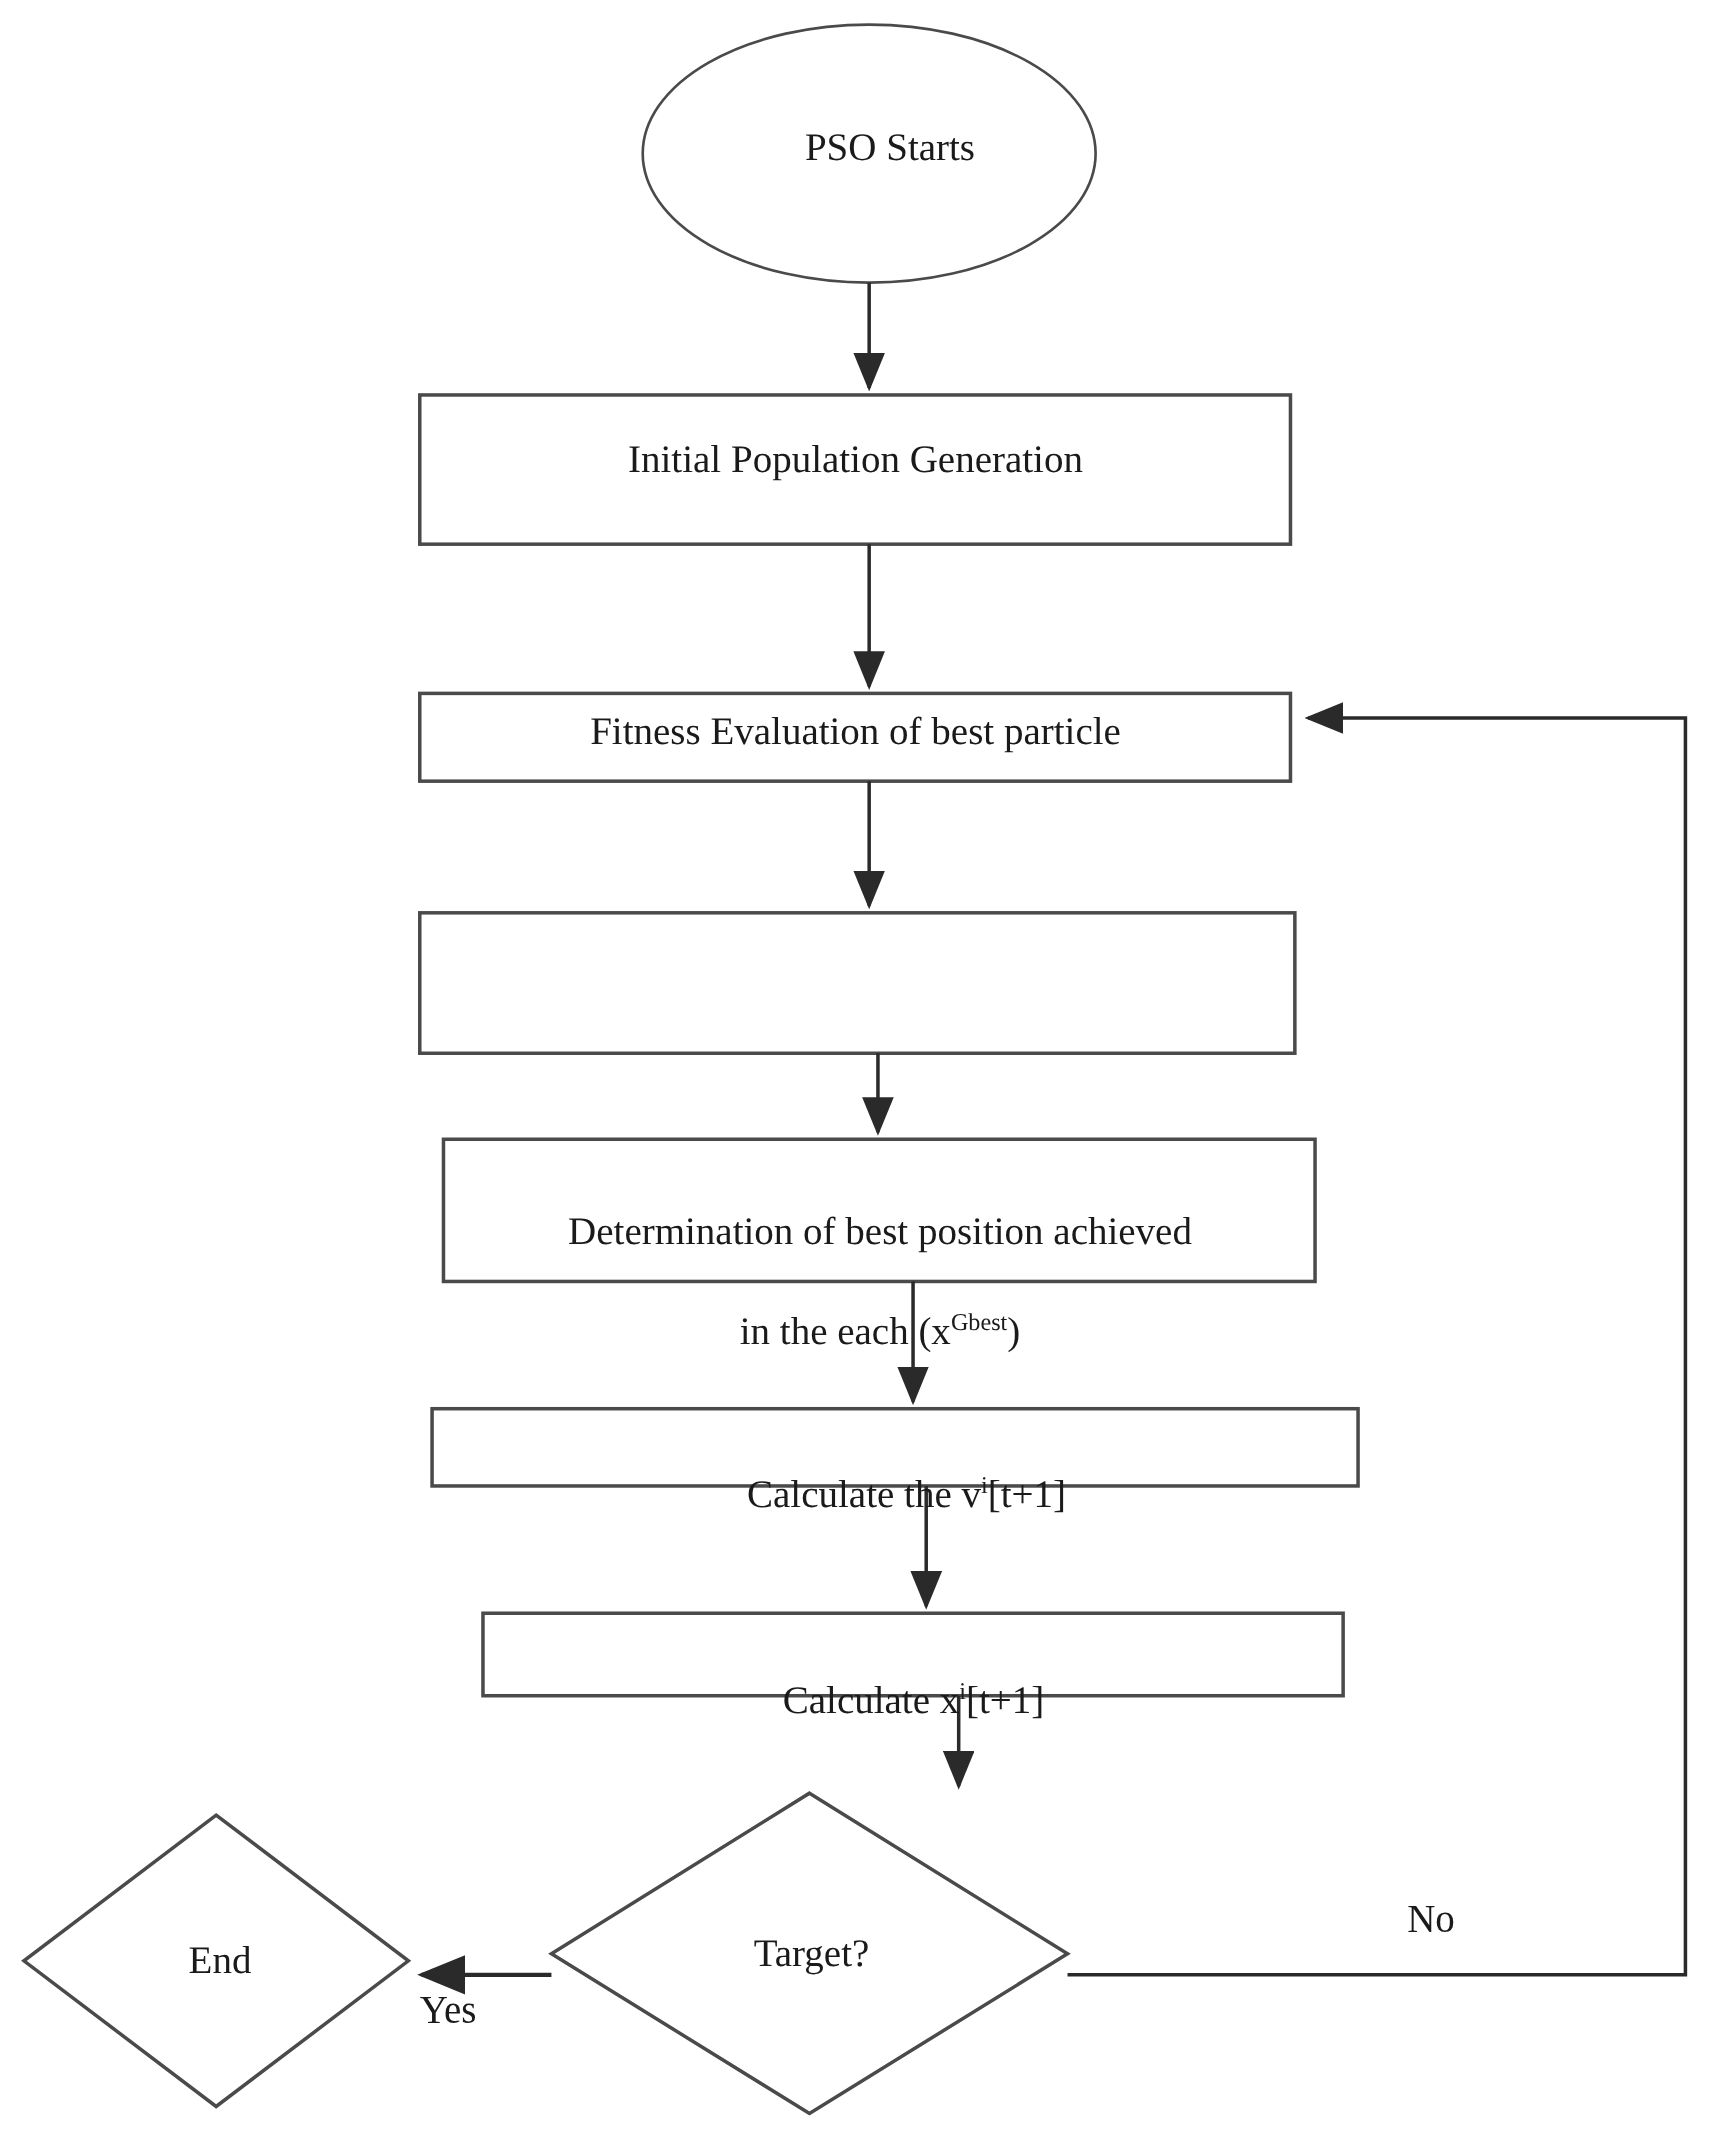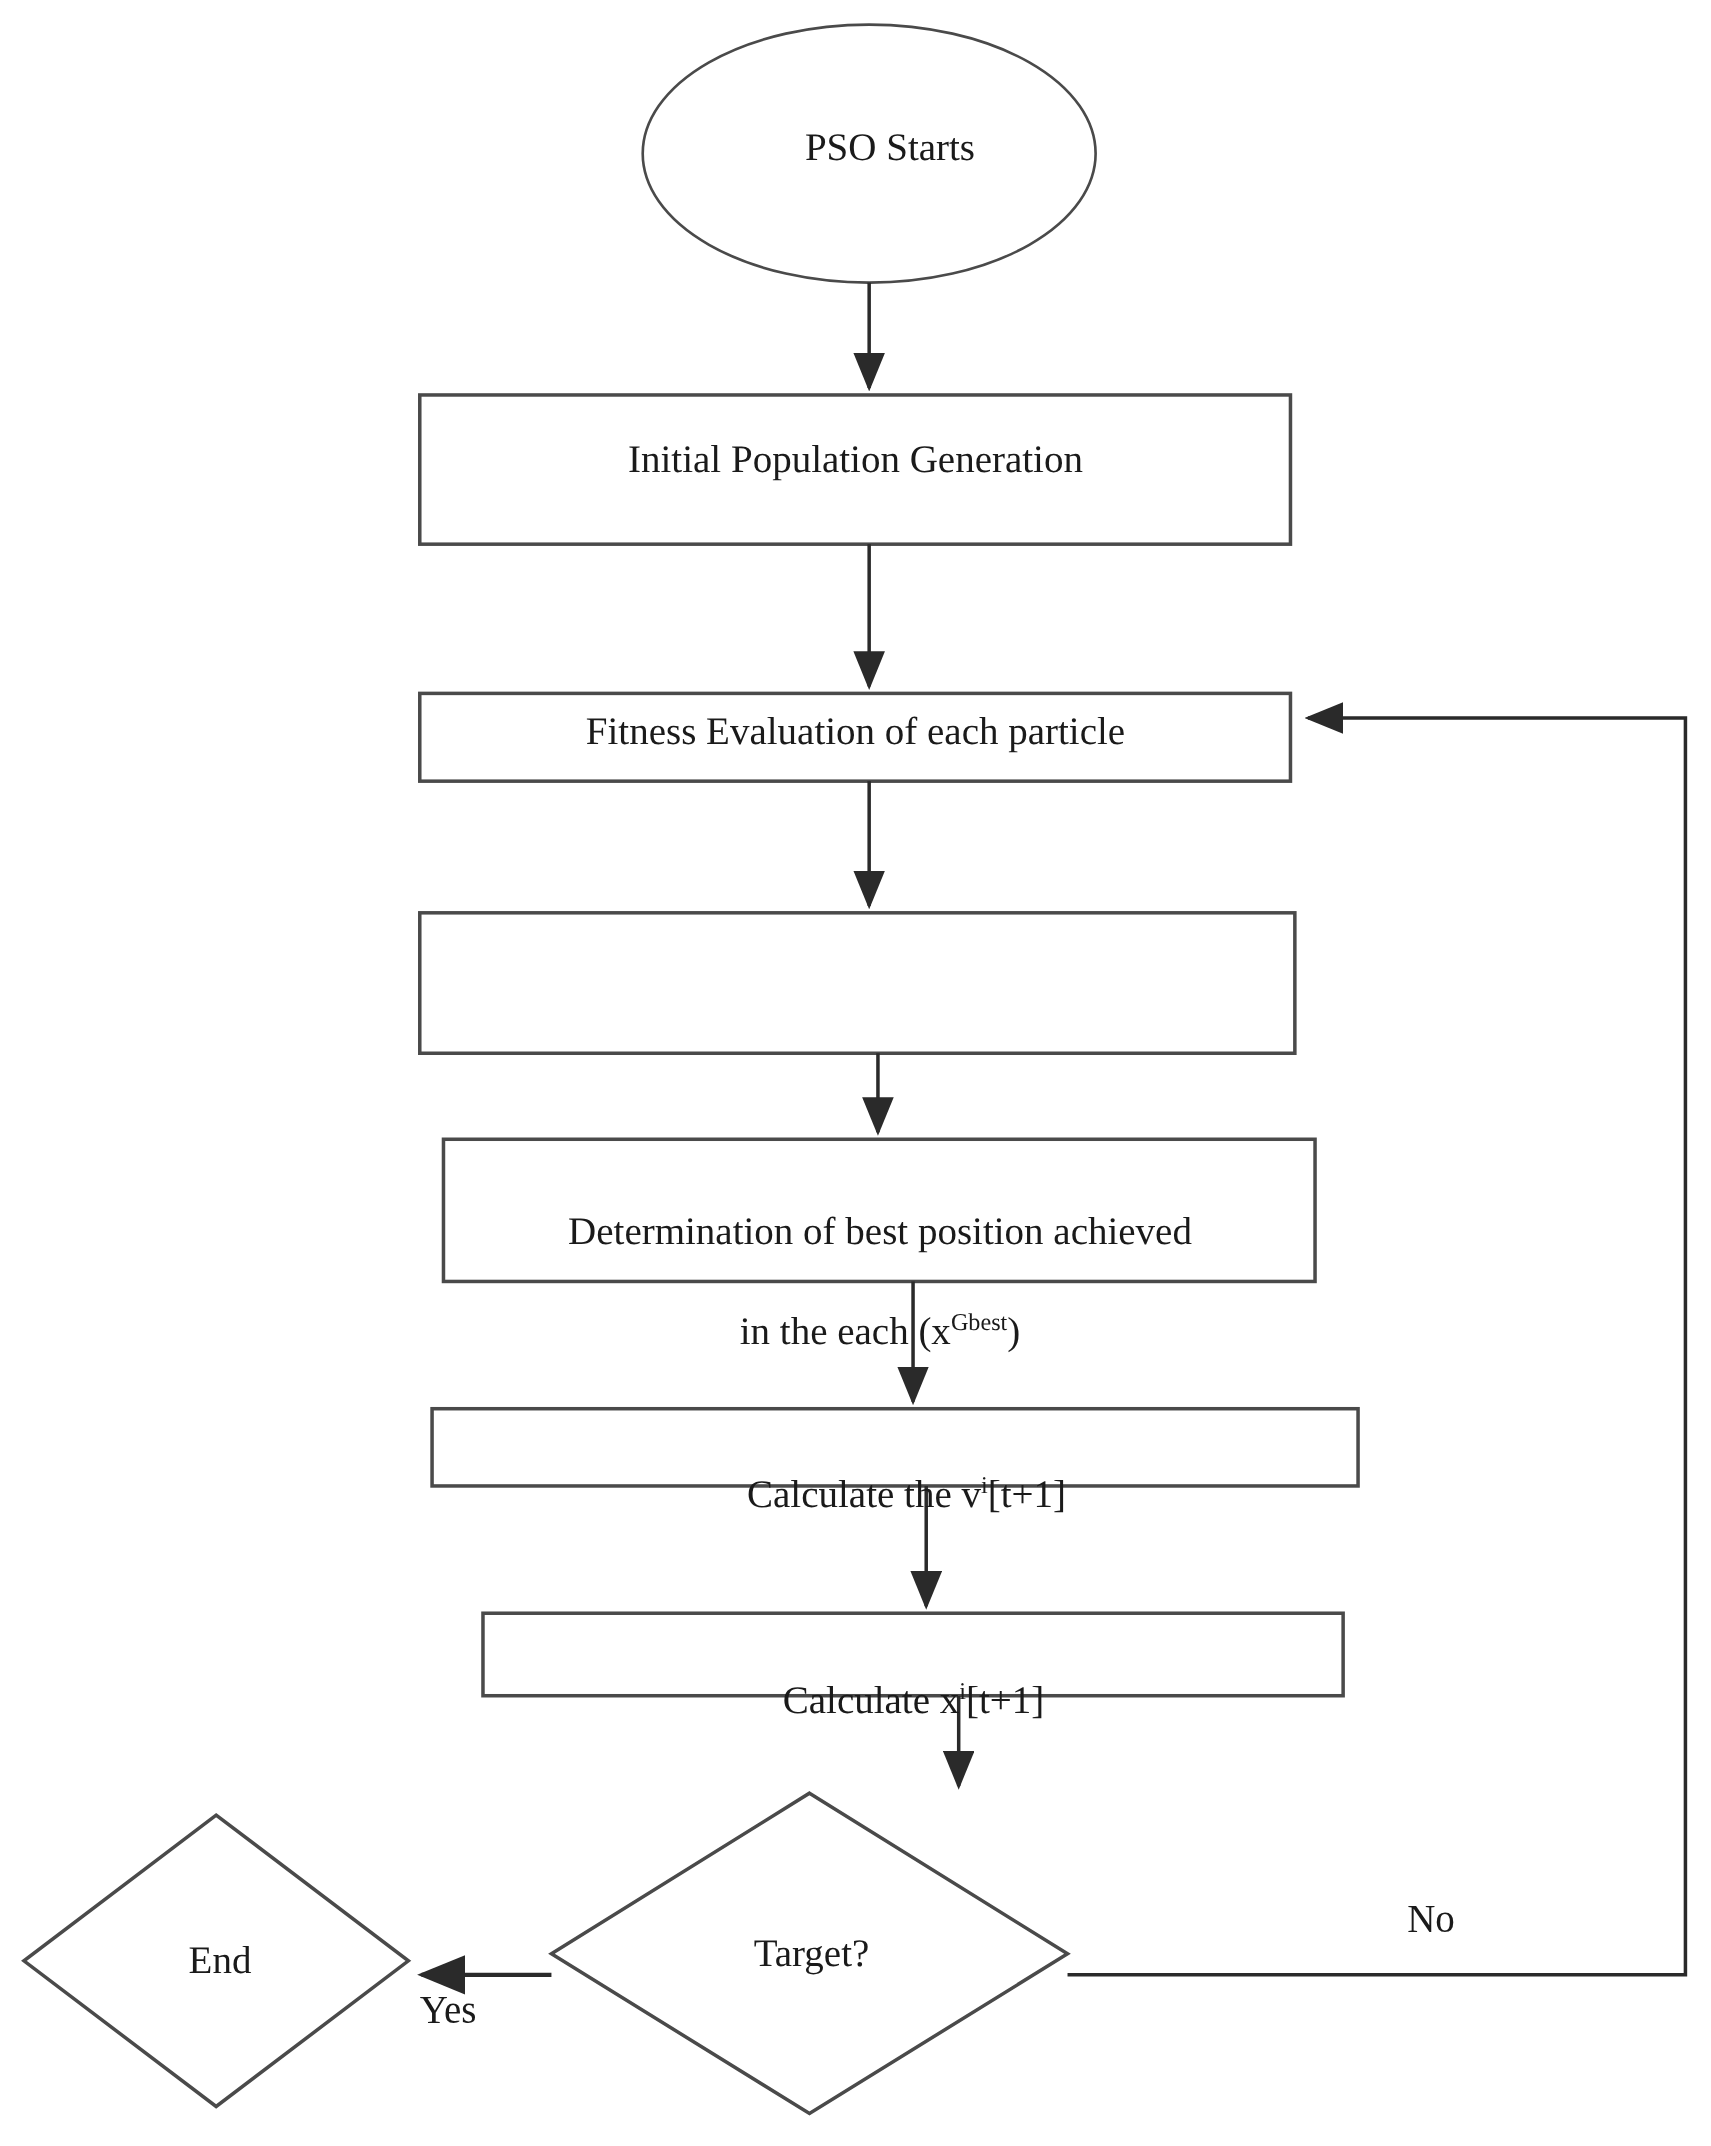--- a/index.html
+++ b/index.html
@@ -106,21 +106,21 @@
 
     <line x1="628" y1="2250" x2="480" y2="2250" stroke="#2a2a2a" stroke-width="5" marker-end="url(#arrowhead)"></line>
 
     <polyline points="1216,2250 1920,2250 1920,818 1490,818" fill="none" stroke="#2a2a2a" stroke-width="4" marker-end="url(#arrowhead)"></polyline>
   </svg>
 
   <div class="node-label lbl-start">PSO Starts</div>
 
   <div class="node-label lbl-init">Initial Population Generation</div>
 
-  <div class="node-label lbl-fitness">Fitness Evaluation of each particle</div>
+  <div class="node-label lbl-fitness">Fitness Evaluation of best particle</div>
 
 
   <div class="node-label lbl-gbest">
     <span>Determination of best position achieved</span><br>
     <span>in the each (x</span><span class="sup">Gbest</span><span>)</span>
   </div>
 
   <div class="node-label lbl-vel">
     <span>Calculate the v</span><span class="sup">i</span><span>[t+1]</span>
   </div>

